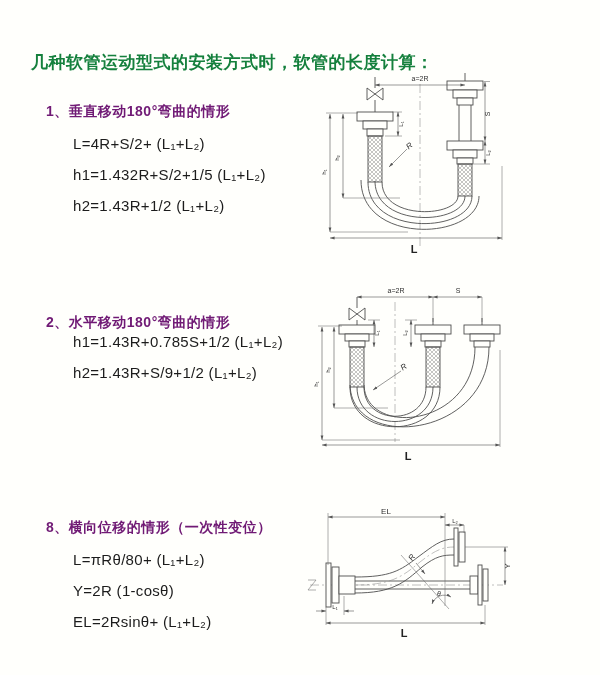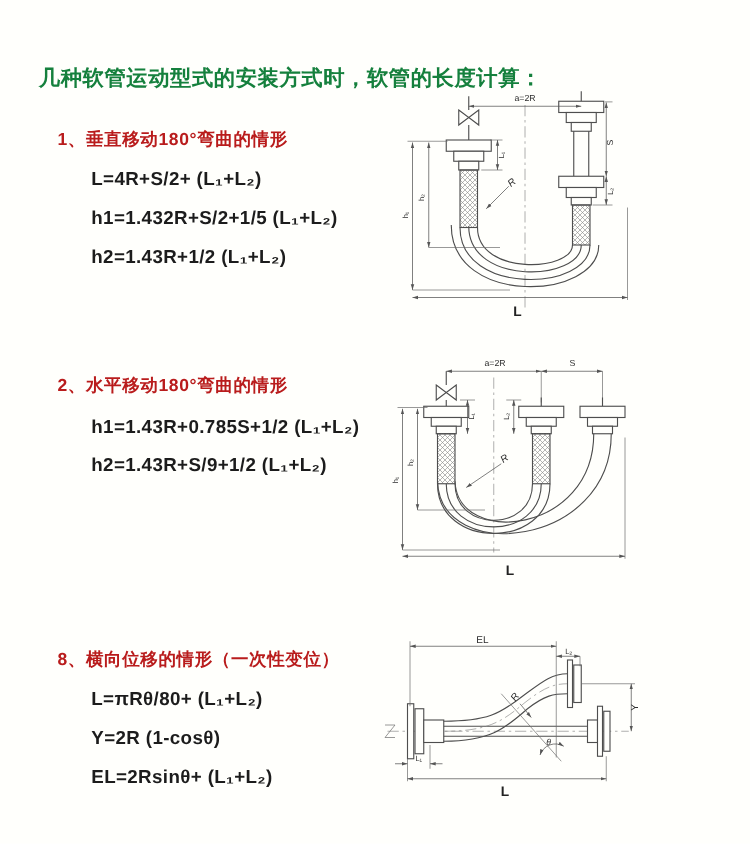--- a/index.html
+++ b/index.html
@@ -13,27 +13,27 @@
     background:#fffffc;
     overflow:hidden;
     color:#1b1b1b;
   }
   .doc-title{
     position:absolute;left:31px;top:20px;
     font-size:17px;font-weight:700;letter-spacing:.5px;color:#15803d;margin-top:31px;
   }
   .sec-heading{
     position:absolute;left:46px;
-    font-size:14px;font-weight:700;letter-spacing:.5px;color:#b91c1c;
+    font-size:14px;font-weight:700;letter-spacing:.5px;color:#701a75;
   }
   .formulas{
     position:absolute;left:73px;
     font-size:15px;font-weight:500;color:#1c1c1c;letter-spacing:.3px;
   }
-  .formulas .fline{height:31px;line-height:31px;white-space:pre;font-weight:bold;}
+  .formulas .fline{height:31px;line-height:31px;white-space:pre;}
   .diag{position:absolute;}
   
   .ol{stroke:#4e4e4e;stroke-width:.9;fill:none;}
   .olf{stroke:#4e4e4e;stroke-width:.9;fill:#fffffc;}
   .dim{stroke:#555;stroke-width:.6;fill:none;marker-start:url(#ar);marker-end:url(#ar);}
   .dime{stroke:#555;stroke-width:.6;fill:none;marker-end:url(#ar);}
   .thin{stroke:#6a6a6a;stroke-width:.55;fill:none;}
   .cl{stroke:#8a8a8a;stroke-width:.55;fill:none;stroke-dasharray:9 3 2 3;}
   .braid{fill:url(#hatch1);stroke:#4e4e4e;stroke-width:.9;}
   .lbl{font-size:7px;fill:#2e2e2e;}
@@ -145,21 +145,21 @@
       </g>
 
       <g>
         <line class="thin" x1="190" y1="102" x2="190" y2="176"></line>
         <line class="dim" x1="18" y1="174" x2="190" y2="174"></line>
         <text class="lblL" x="102" y="189" text-anchor="middle">L</text>
       </g>
     </svg>
   </div>
 
-  <div class="sec-heading" style="top:300px">2、水平移动180°弯曲的情形</div>
+  <div class="sec-heading" style="top:314px">2、水平移动180°弯曲的情形</div>
   <div class="formulas" style="top:326px">
     <div class="fline">h1=1.43R+0.785S+1/2 (L₁+L₂)</div>
     <div class="fline">h2=1.43R+S/9+1/2 (L₁+L₂)</div>
   </div>
 
   <div class="diag" style="left:308px;top:280px">
     <svg width="260" height="185" viewBox="0 0 260 185">
       <line class="cl" x1="87" y1="22" x2="87" y2="162"></line>
 
       <g>

